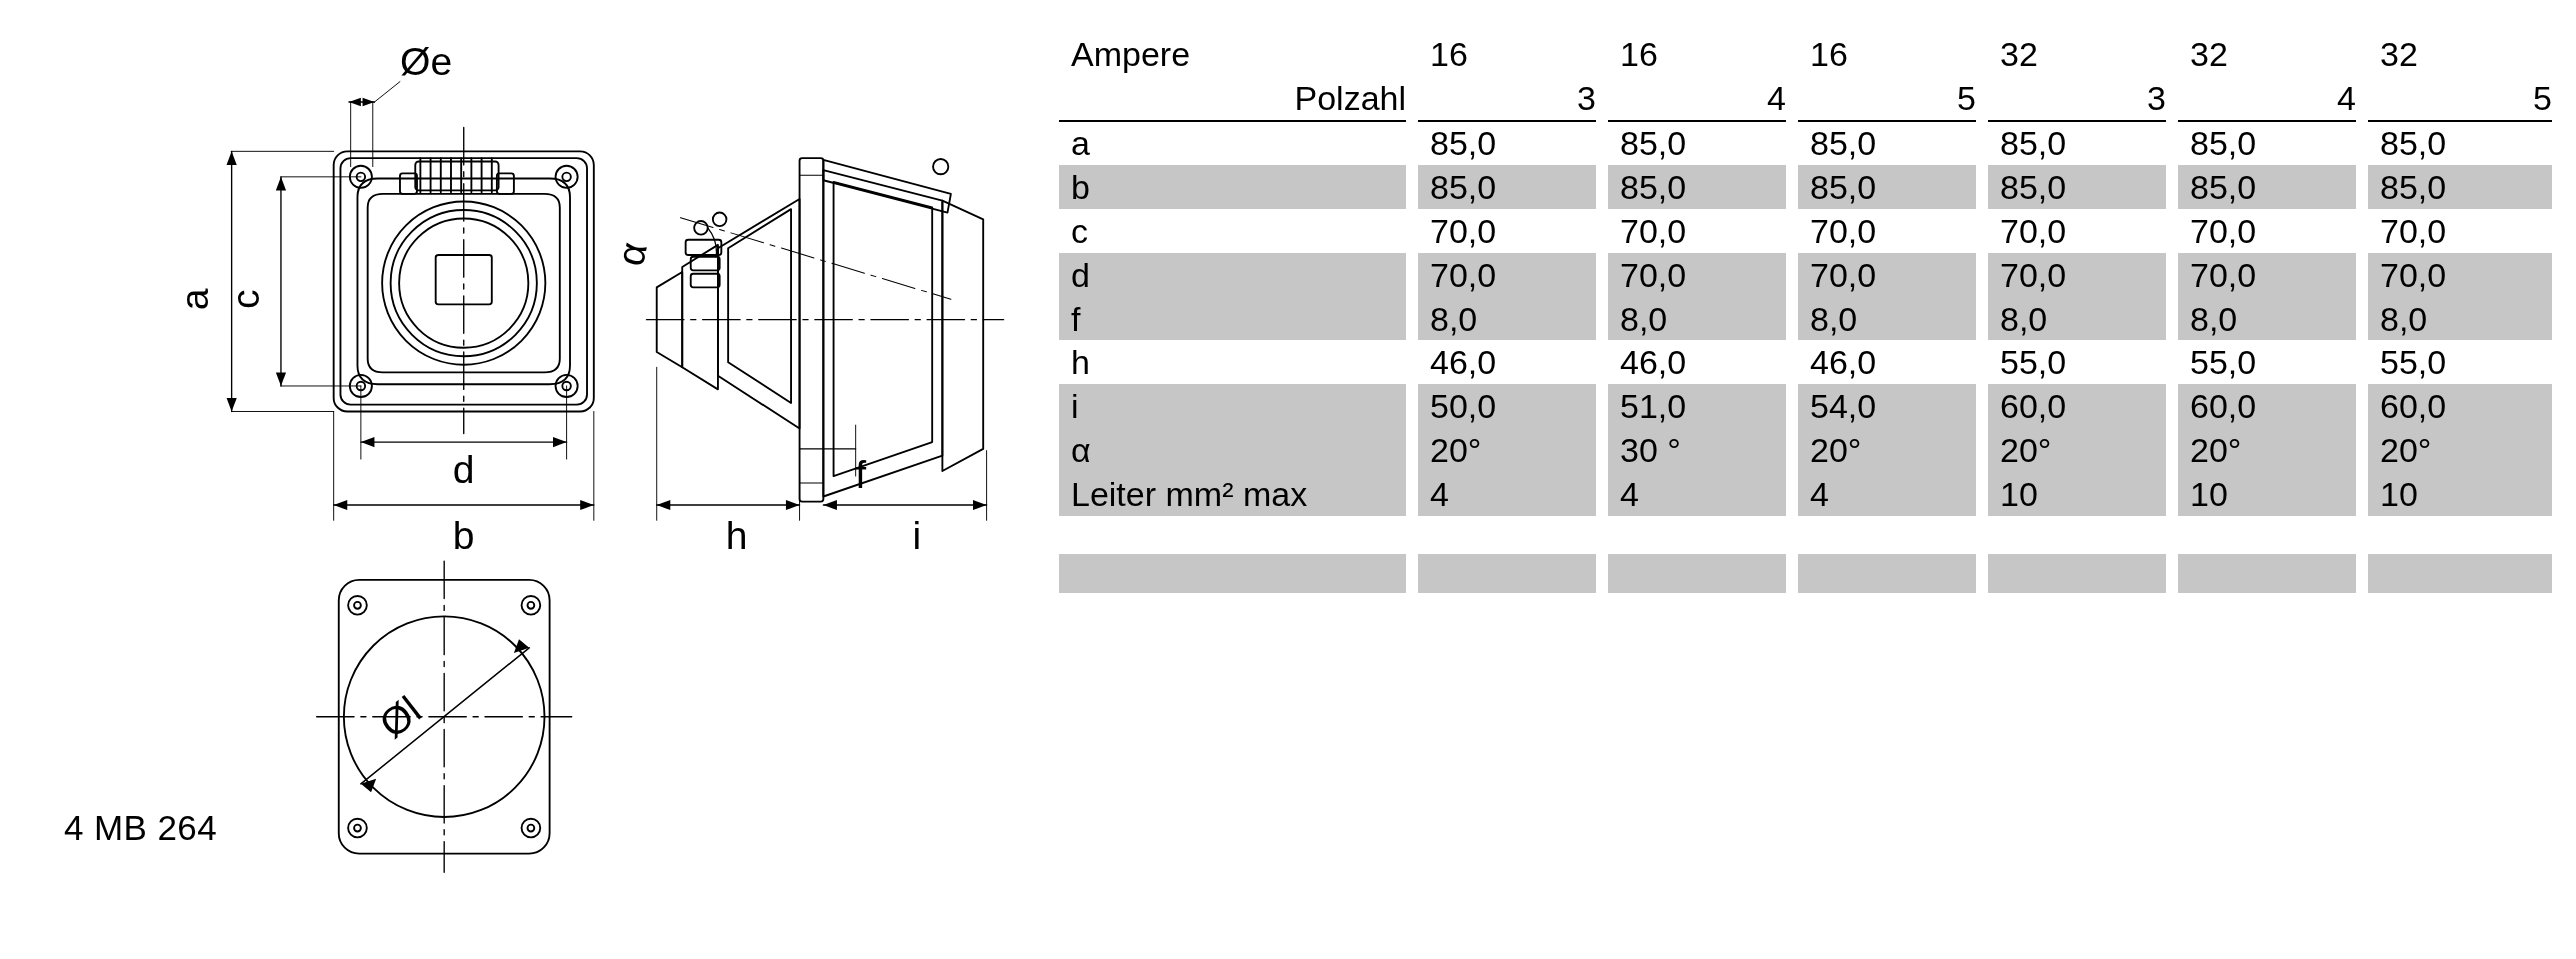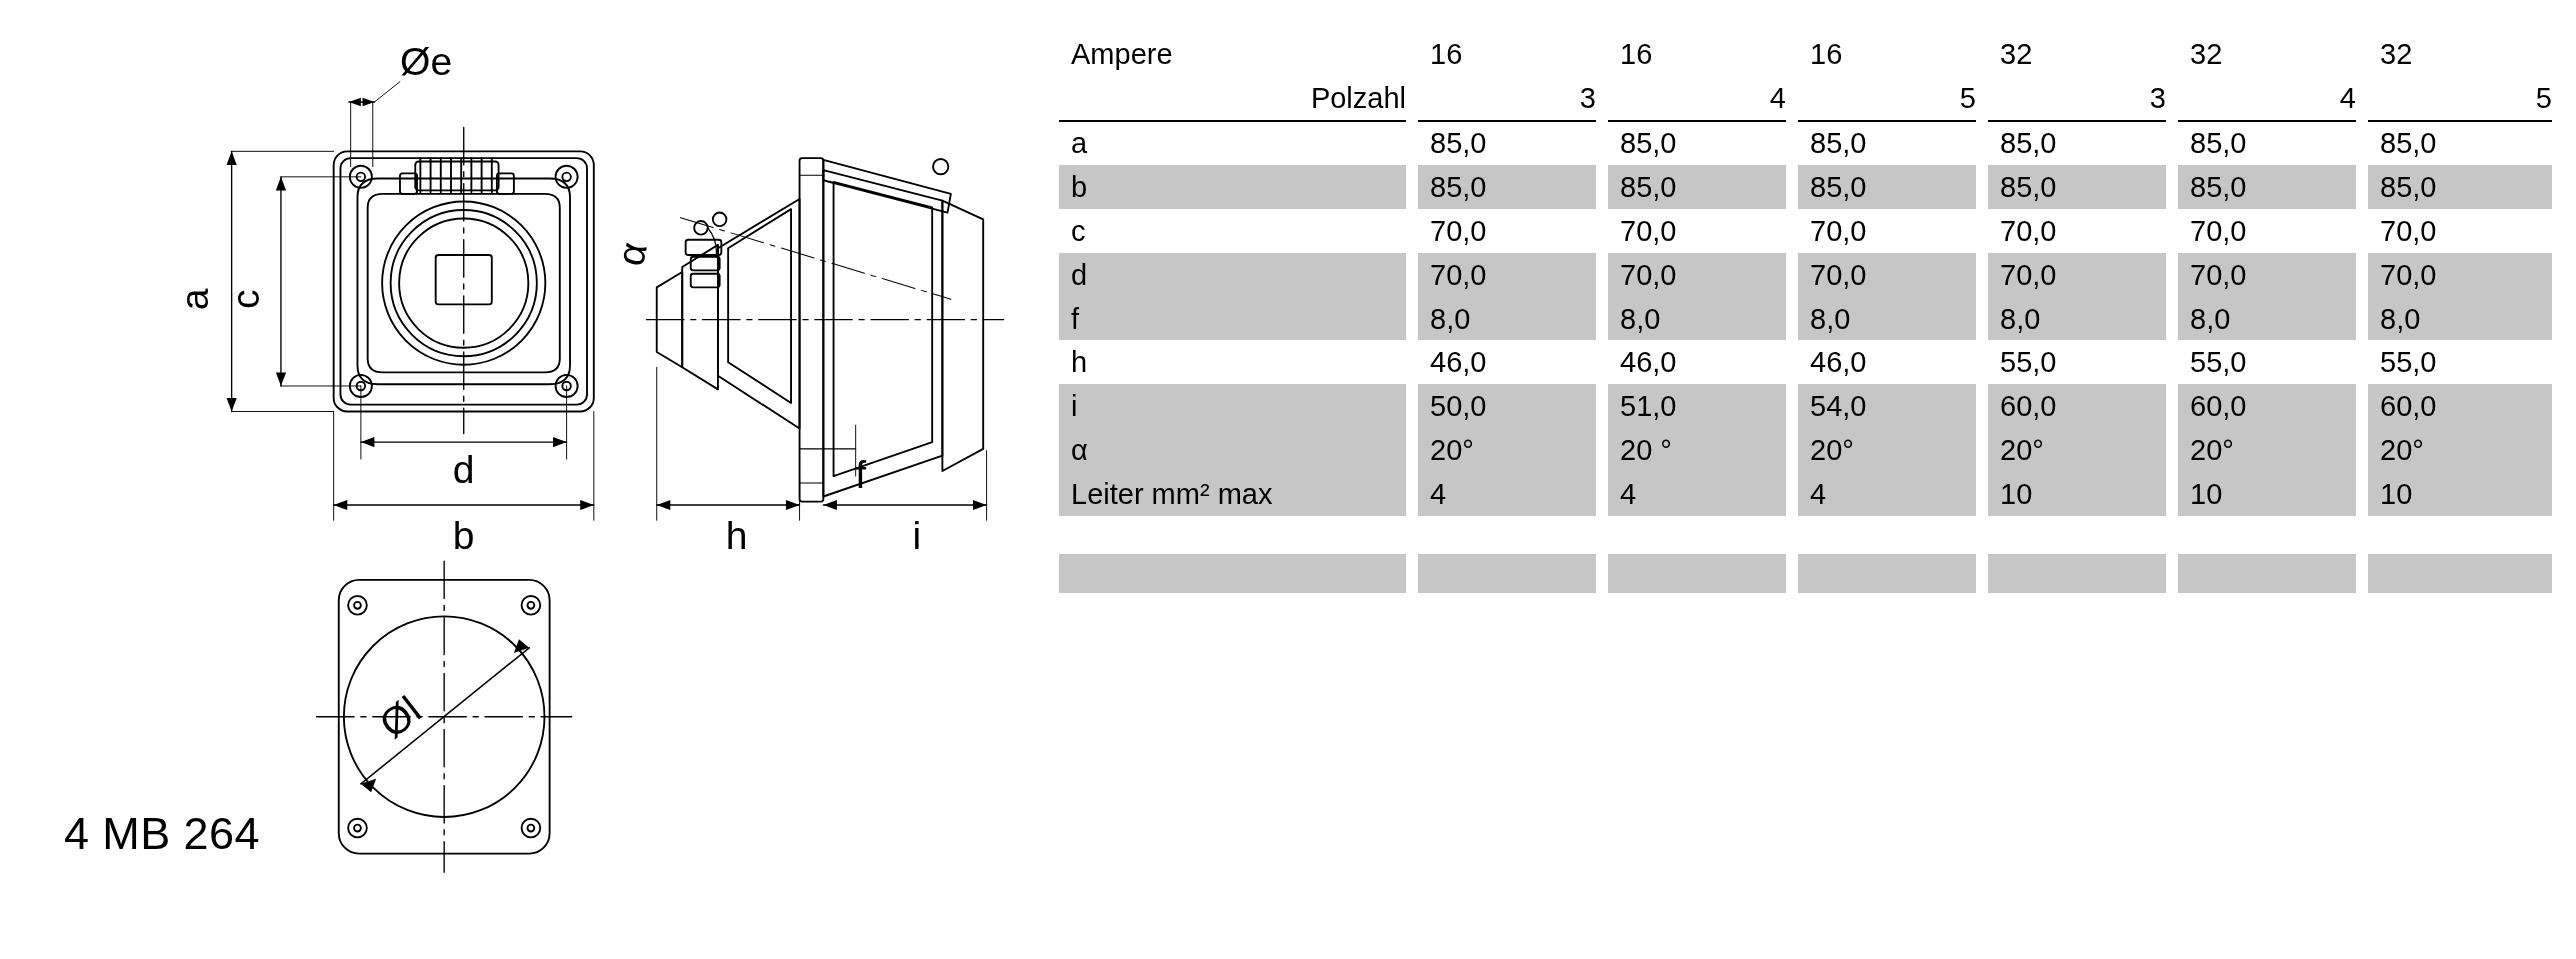--- a/index.html
+++ b/index.html
@@ -30,38 +30,38 @@
   }
   .drawing-svg {
     position: absolute;
     left: 0;
     top: 0;
   }
   .part-number {
     position: absolute;
     left: 64px;
     top: 808px;
-    font-size: 45px;
+    font-size: 35px;
     letter-spacing: 0.4px;
     color: #000;
     white-space: nowrap;
   }
 
   
   .table-wrap {
     position: absolute;
     left: 1059px;
     top: 32px;
     width: 1497px;
   }
   table.spec {
     border-collapse: collapse;
     width: 1493px;
     table-layout: fixed;
-    font-size: 29px;
+    font-size: 34px;
   }
   table.spec col.label { width: 353px; }
   table.spec col.val   { width: 190px; }
 
   table.spec th, table.spec td {
     text-align: left;
     vertical-align: middle;
     padding: 0.9px 0 0.9px 12px;
     height: 42px;
     line-height: 40px;
@@ -341,21 +341,21 @@
             <td class="val">50,0</td>
             <td class="val">51,0</td>
             <td class="val">54,0</td>
             <td class="val">60,0</td>
             <td class="val">60,0</td>
             <td class="val">60,0</td>
           </tr>
           <tr class="shaded">
             <td>α</td>
             <td class="val">20°</td>
-            <td class="val">20 °</td>
+            <td class="val">30 °</td>
             <td class="val">20°</td>
             <td class="val">20°</td>
             <td class="val">20°</td>
             <td class="val">20°</td>
           </tr>
           <tr class="shaded">
             <td>Leiter mm² max</td>
             <td class="val">4</td>
             <td class="val">4</td>
             <td class="val">4</td>

